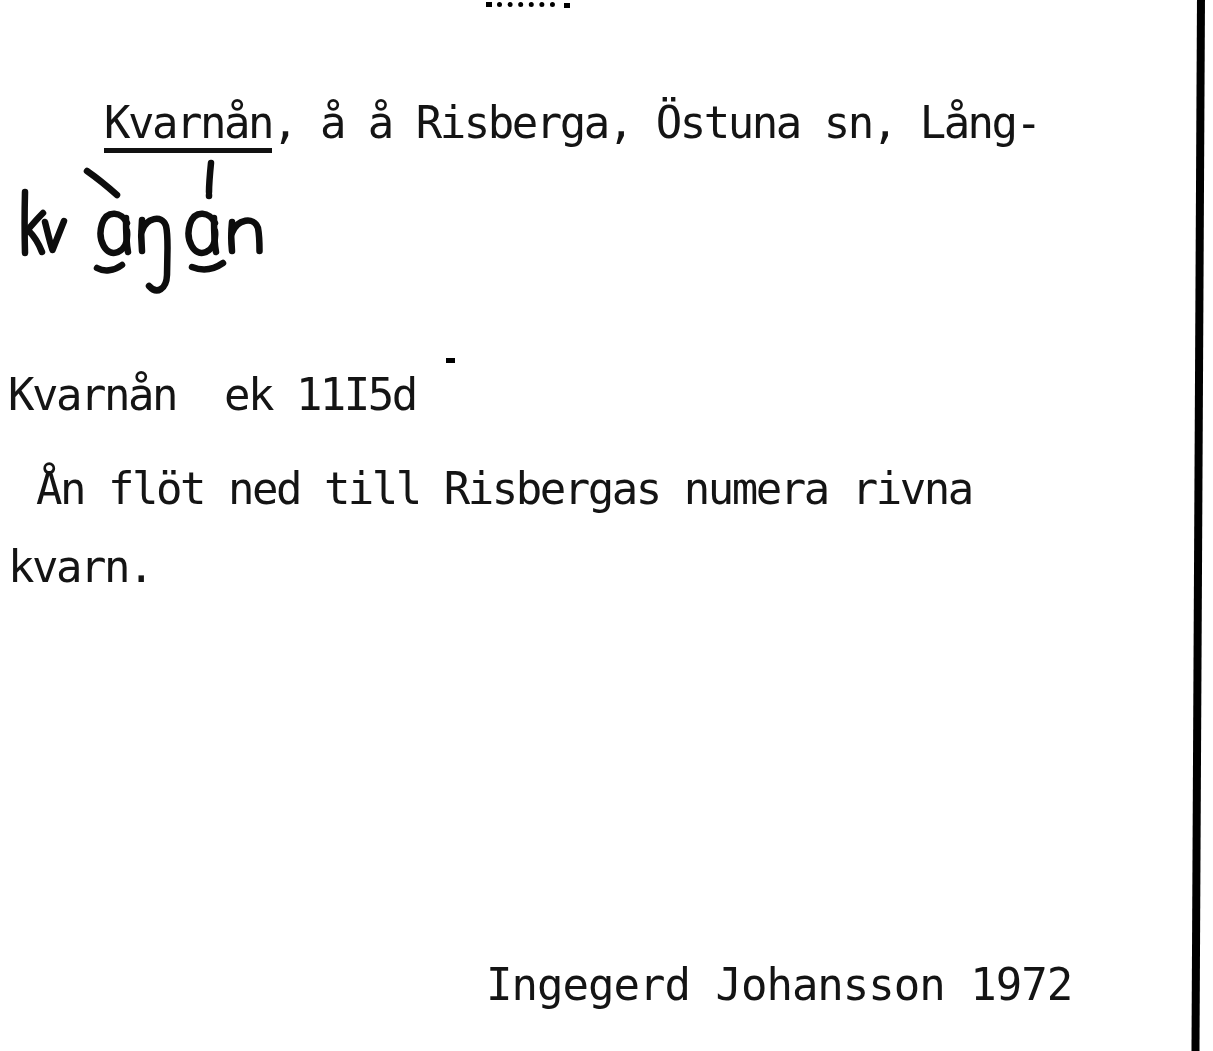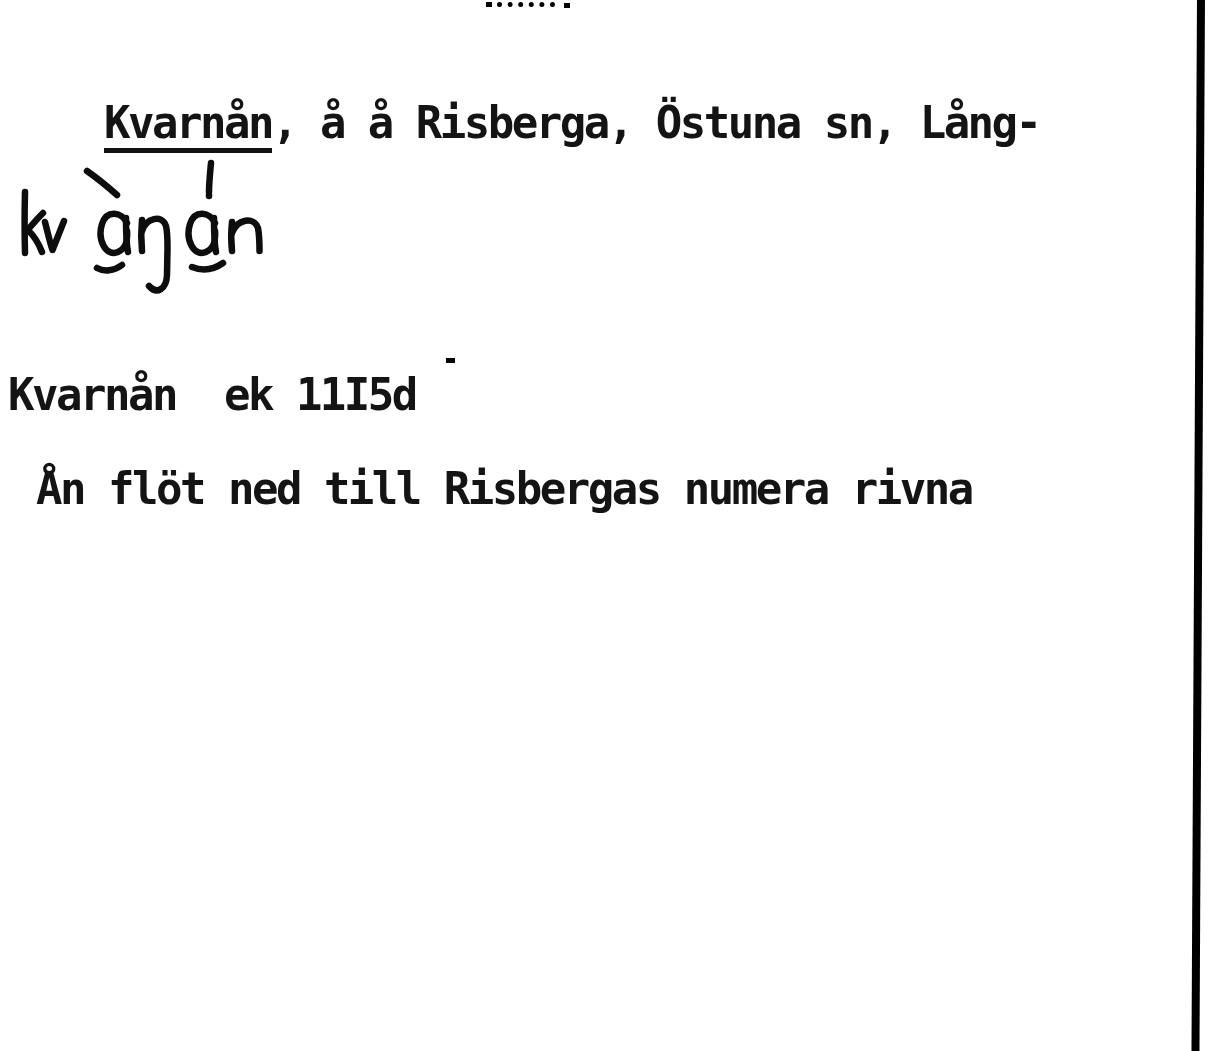--- a/index.html
+++ b/index.html
@@ -12,21 +12,21 @@
     width: 1213px;
     height: 1051px;
     background: #ffffff;
     overflow: hidden;
     font-family: "DejaVu Sans Mono", "Liberation Mono", monospace;
     color: #141414;
   }
   .typeline {
     position: absolute;
     font-size: 44px;
-    font-weight: 700;
+    font-weight: 400;
     line-height: 46px;
     letter-spacing: -2.5px;
     white-space: pre;
     color: #141414;
   }
   .u-name {
     display: inline-block;
     border-bottom: 5px solid #111111;
     padding-bottom: 2px;
   }
@@ -132,17 +132,19 @@
 
     <path d="M220 66 C219 76 219 86 220 95"></path>
     <path d="M220 77 C225 63 242 60 246 72 C247.5 80 247.5 88 247.5 95"></path>
   </svg>
   <span class="sr-only">kvàŋán</span>
 
   <div class="typeline ref-line">Kvarnån  ek 11I5d</div>
   <div class="stray-mark"></div>
 
   <div class="typeline body-line1">Ån flöt ned till Risbergas numera rivna</div>
+  <div class="typeline body-line2">kvarn.</div>
 
+  <div class="typeline signature">Ingegerd Johansson 1972</div>
 
   <div class="edge-bar"></div>
 
 </div>
 
 </body></html>

